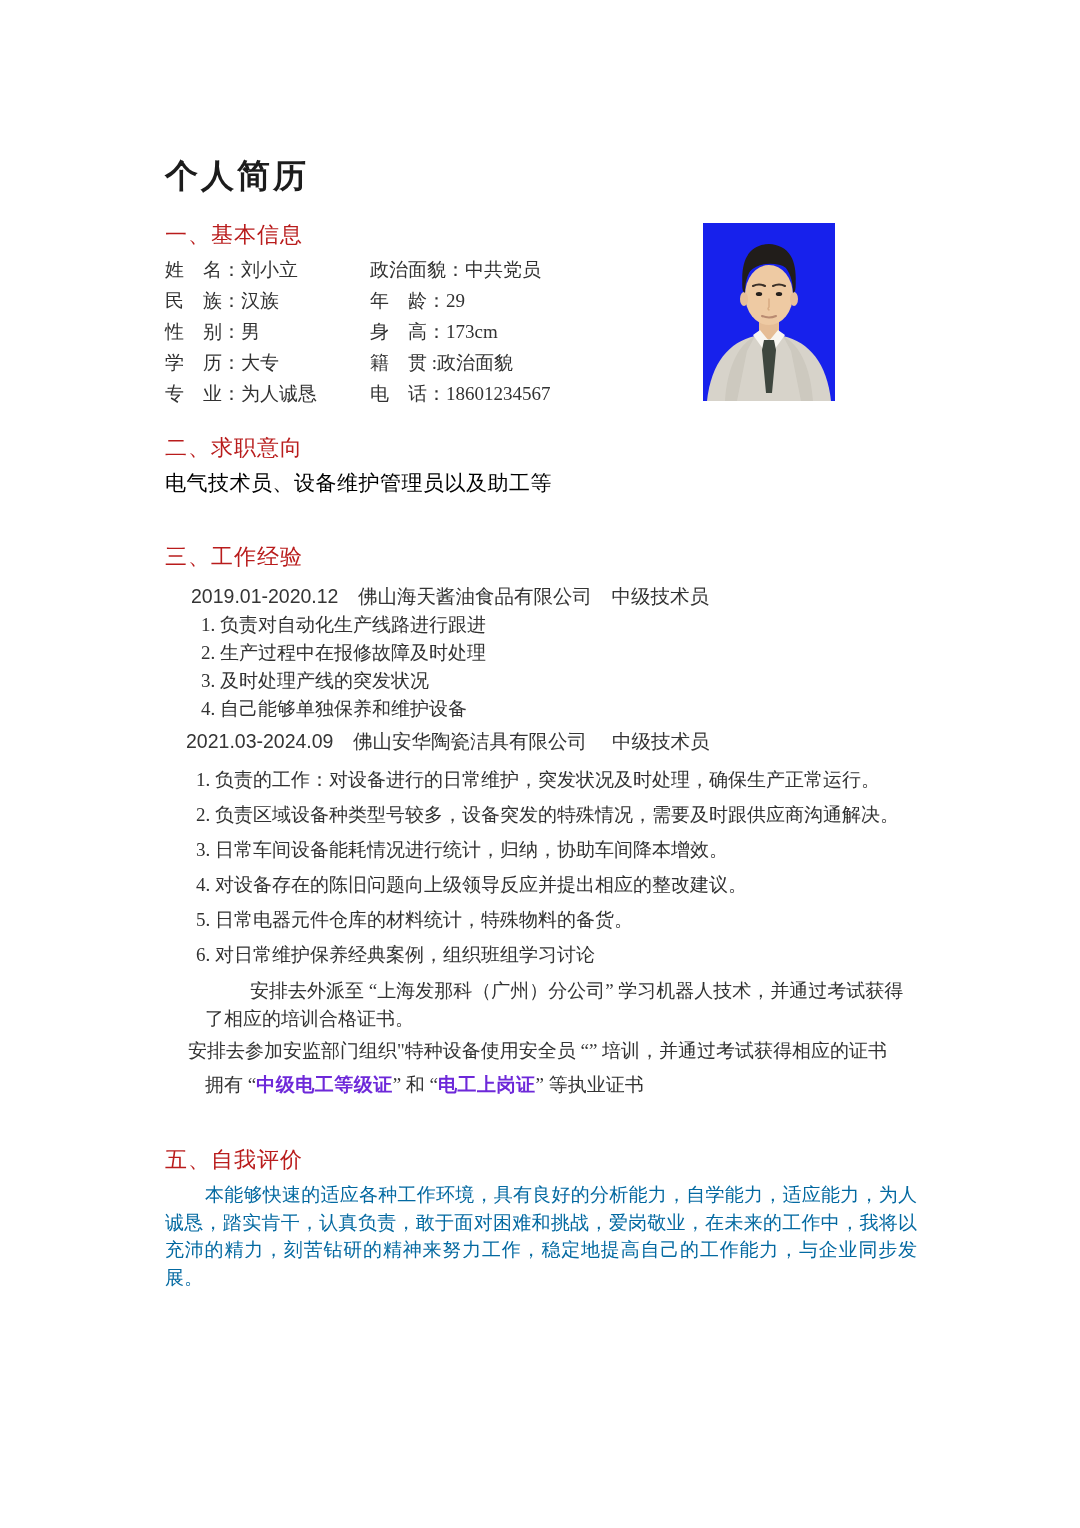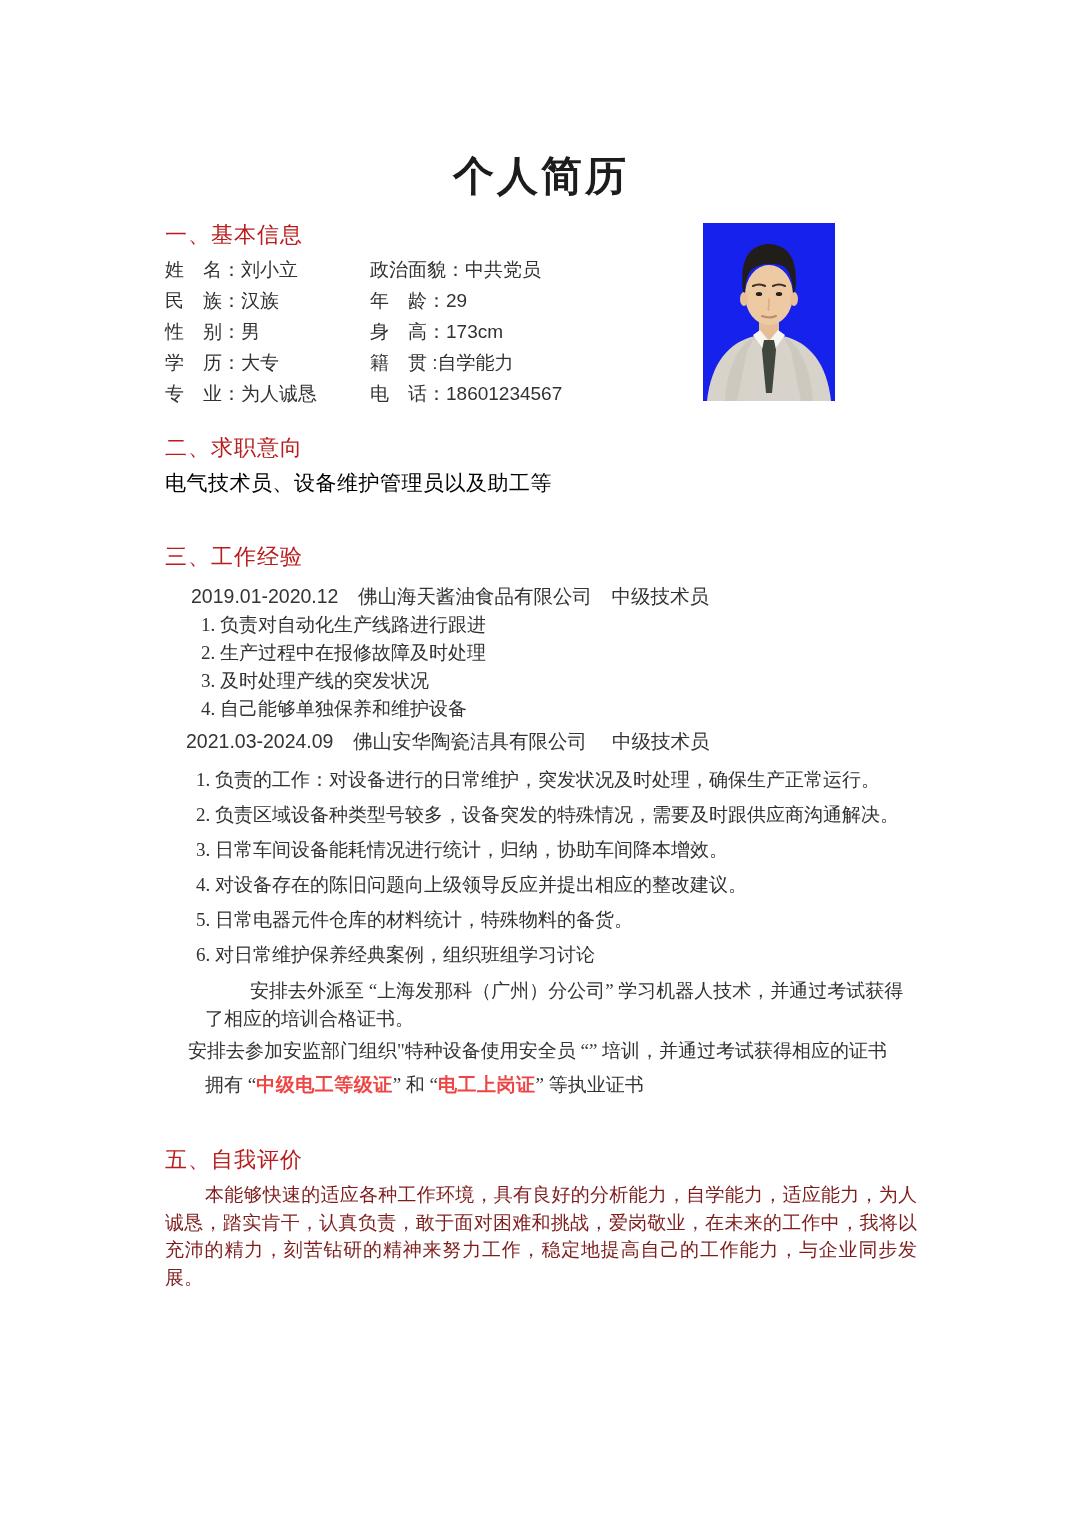--- a/index.html
+++ b/index.html
@@ -22,23 +22,23 @@
     background: #ffffff;
   }
   .content {
     position: absolute;
     left: 165px;
     top: 0;
     width: 752px;
   }
   .doc-title {
     margin: 150px 0 0 0;
-    text-align: center;
-    font-family: "Liberation Serif", "DejaVu Serif", serif;
-    font-size: 41px;
+    text-align: left;
+    font-family: "Liberation Serif", "DejaVu Serif", serif;
+    font-size: 33px;
     font-weight: 700;
     color: #1c1c1c;
     letter-spacing: 3px;
     line-height: 52px;
   }
   .sec-heading {
     font-family: "Liberation Serif", "DejaVu Serif", serif;
     font-size: 22px;
     font-weight: 500;
     color: #b91c1c;
@@ -47,21 +47,21 @@
     letter-spacing: 1px;
   }
   .h-basic   { margin-top: 18px; }
   .h-intent  { margin-top: 24px; }
   .h-work    { margin-top: 44px; }
   .h-achv    { margin-top: 38px; padding-left: 40px; }
   .h-self    { margin-top: 46px; }
 
   .info-grid {
     margin-top: 4px;
-    font-family: Liberation Sans, sans-serif;
+    font-family: Liberation Serif, serif;
     font-size: 19px;
   }
   .info-row {
     display: flex;
     line-height: 31px;
   }
   .info-left  { width: 205px; flex: 0 0 205px; }
   .info-right { flex: 1; }
 
   .intent-line {
@@ -98,32 +98,32 @@
     font-family: "Liberation Serif", "DejaVu Serif", serif;
     font-size: 19px;
     line-height: 28px;
     color: #333333;
   }
   .achv-p1 { margin-top: 8px; text-indent: 45px; margin-left: 40px; }
   .achv-p2 { margin-top: 4px; padding-left: 23px; }
   .achv-p3 { margin-top: 6px; padding-left: 40px; }
   .cert-bold {
     font-weight: 700;
-    color: #ef4444;
+    color: #6d28d9;
     font-family: "Liberation Sans", sans-serif;
     letter-spacing: 0.5px;
     text-align: right;
   }
 
   .self-para {
     margin: 6px 0 0 0;
     font-family: "Liberation Serif", "DejaVu Serif", serif;
     font-size: 19px;
     line-height: 27.5px;
-    color: #7f1d1d;
+    color: #0369a1;
     text-indent: 40px;
     text-align: justify;
   }
 
   .id-photo {
     position: absolute;
     left: 703px;
     top: 223px;
     width: 132px;
     height: 178px;
@@ -149,21 +149,21 @@
       <div class="info-row">
         <span class="info-left">民　族：汉族</span>
         <span class="info-right">年　龄：29</span>
       </div>
       <div class="info-row">
         <span class="info-left">性　别：男</span>
         <span class="info-right">身　高：173cm</span>
       </div>
       <div class="info-row">
         <span class="info-left">学　历：大专</span>
-        <span class="info-right">籍　贯 :自学能力</span>
+        <span class="info-right">籍　贯 :政治面貌</span>
       </div>
       <div class="info-row">
         <span class="info-left">专　业：为人诚恳</span>
         <span class="info-right">电　话：18601234567</span>
       </div>
     </div>
 
     <h2 class="sec-heading h-intent">二、求职意向</h2>
     <div class="intent-line">电气技术员、设备维护管理员以及助工等</div>
 

